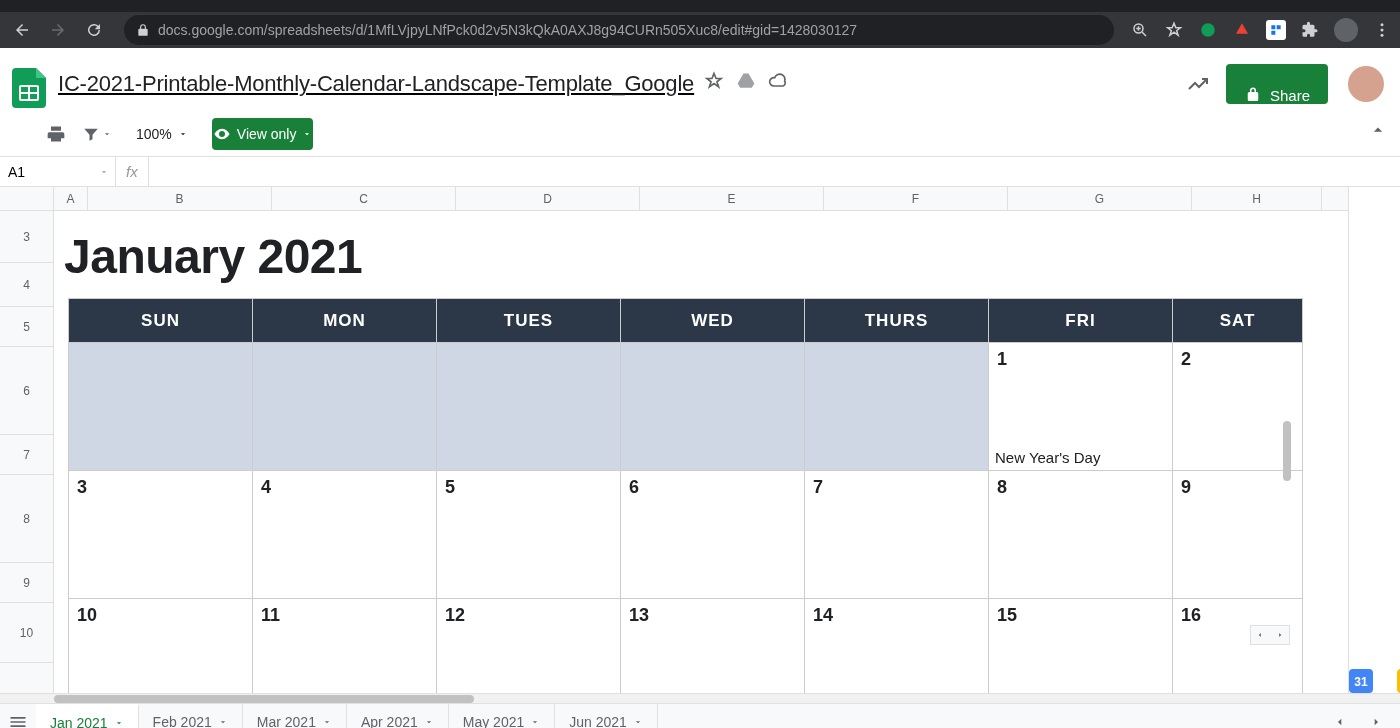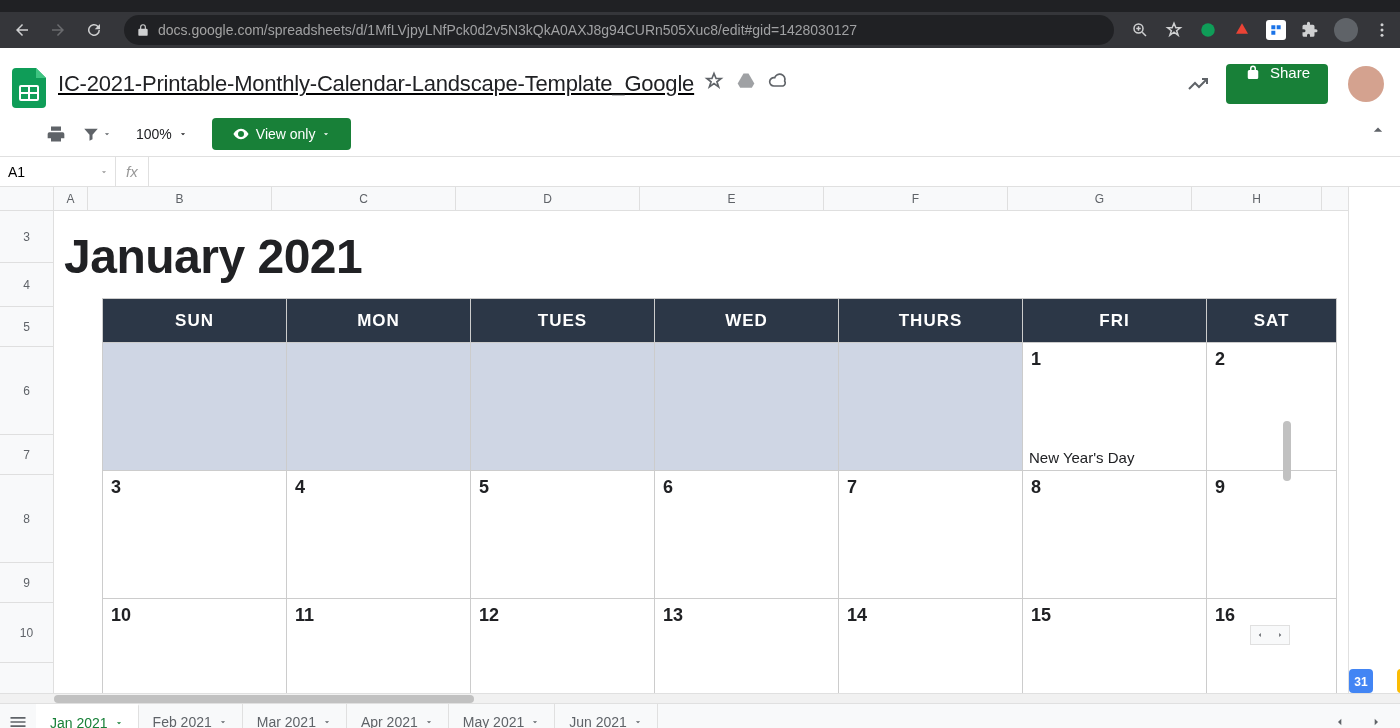--- a/index.html
+++ b/index.html
@@ -24,29 +24,29 @@
 .doc-block { flex: 1; }
 .doc-title-row { display: flex; align-items: flex-start; gap: 10px; text-decoration: underline; }
 .doc-title { font-size: 22px; color: #202124; font-weight: 400; letter-spacing: -0.2px; }
 .doc-icons { display: flex; gap: 12px; color: #5f6368; }
 .doc-icon { width: 20px; height: 20px; cursor: pointer; }
 .menu-row { display: flex; gap: 2px; margin-top: 4px; }
 .menu-item { font-size: 15px; color: #202124; padding: 4px 8px; border-radius: 4px; cursor: pointer; }
 .menu-item.disabled { color: #bdbdbd; }
 .header-right { display: flex; align-items: center; gap: 16px; }
 .trend-icon { width: 24px; height: 24px; cursor: pointer; }
-.share-btn { background: #188038; color: #fff; border-radius: 4px; height: 40px; padding: 0 18px; display: flex; align-items: flex-start; gap: 8px; font-size: 15px; font-weight: 500; cursor: pointer; }
+.share-btn { background: #188038; color: #fff; border-radius: 4px; height: 40px; padding: 0 18px; display: flex; align-items: flex-end; gap: 8px; font-size: 15px; font-weight: 500; cursor: pointer; }
 .avatar { width: 36px; height: 36px; border-radius: 50%; background: #d4a28f; cursor: pointer; margin-left: 4px; }
 
 
 .toolbar { display: flex; align-items: center; padding: 6px 8px 6px 42px; border-bottom: 1px solid #e0e0e0; gap: 8px; position: relative; }
 .tb-btn { width: 28px; height: 28px; display: flex; align-items: center; justify-content: center; color: #5f6368; border-radius: 4px; cursor: pointer; }
 .filter-btn { display: flex; align-items: center; gap: 2px; color: #5f6368; cursor: pointer; padding: 0 4px; }
 .zoom { font-size: 14px; color: #202124; padding: 0 6px; display: flex; align-items: center; gap: 6px; cursor: pointer; margin-left: 6px; }
-.view-only { background: #188038; color: #fff; border-radius: 4px; height: 32px; padding: 0 20px; display: flex; align-items: center; gap: 6px; font-size: 14px; font-weight: 500; cursor: pointer; margin-left: 10px; }
+.view-only { background: #188038; color: #fff; border-radius: 4px; height: 32px; padding: 0 1px; display: flex; align-items: center; gap: 6px; font-size: 14px; font-weight: 500; cursor: pointer; margin-left: 10px; }
 .collapse-arrow { position: absolute; right: 12px; top: 8px; color: #5f6368; cursor: pointer; }
 
 
 .formula-bar { display: flex; align-items: center; border-bottom: 1px solid #e0e0e0; height: 30px; }
 .cell-name-box { width: 116px; border-right: 1px solid #e0e0e0; display: flex; align-items: center; padding: 0 8px; height: 100%; font-size: 14px; position: relative; cursor: pointer; }
 .cell-name-dd { position: absolute; right: 6px; color: #999; }
 .fx-label { font-style: italic; color: #999; padding: 0 10px; font-size: 15px; border-right: 1px solid #e0e0e0; height: 100%; display: flex; align-items: center; }
 .formula-input { flex: 1; height: 100%; border: none; outline: none; padding: 0 8px; font-size: 14px; }
 
 
@@ -61,21 +61,21 @@
 .col-h { border-right: 1px solid #dfdfdf; text-align: center; font-size: 12px; color: #5f6368; line-height: 24px; }
 .col-A { width: 34px; } .col-B, .col-C, .col-D, .col-E, .col-F, .col-G { width: 184px; } .col-H { width: 130px; }
 
 .grid-body { display: flex; }
 .row-headers { width: 54px; background: #f8f9fa; border-right: 1px solid #dfdfdf; }
 .row-h { height: 40px; border-bottom: 1px solid #dfdfdf; text-align: center; font-size: 12px; color: #5f6368; display: flex; align-items: center; justify-content: center; }
 .row-h.tall { height: 52px; } .row-h.xtall { height: 88px; } .row-h.med { height: 44px; }
 
 .content { position: relative; }
 .cal-title { font-size: 48px; font-weight: 600; color: #202124; padding: 18px 0 14px 10px; letter-spacing: -0.5px; }
-.cal-table { border-collapse: collapse; table-layout: fixed; margin-left: 48px; }
+.cal-table { border-collapse: collapse; table-layout: fixed; margin-left: 14px; }
 .cal-table th { background: #2c3747; color: #fff; font-size: 17px; font-weight: 700; letter-spacing: 1px; height: 44px; border: 1px solid #ccc; }
 .cal-table td { border: 1px solid #ccc; height: 128px; vertical-align: top; padding: 6px 8px; font-size: 18px; font-weight: 600; color: #202124; position: relative; }
 .cal-table td.blank { background: #cfd6e4; }
 .cal-table .wB, .cal-table .wC, .cal-table .wD, .cal-table .wE, .cal-table .wF, .cal-table .wG { width: 184px; } .cal-table .wH { width: 130px; }
 .event-text { position: absolute; bottom: 4px; left: 6px; font-size: 15px; font-weight: 400; }
 
 
 .hscroll-track { height: 10px; background: #f1f1f1; border-top: 1px solid #e0e0e0; position: relative; }
 .hscroll-thumb { position: absolute; left: 54px; top: 1px; width: 420px; height: 8px; background: #c1c1c1; border-radius: 4px; }
 .sheet-tabs { display: flex; align-items: center; height: 36px; border-top: 1px solid #e0e0e0; background: #f8f9fa; }

